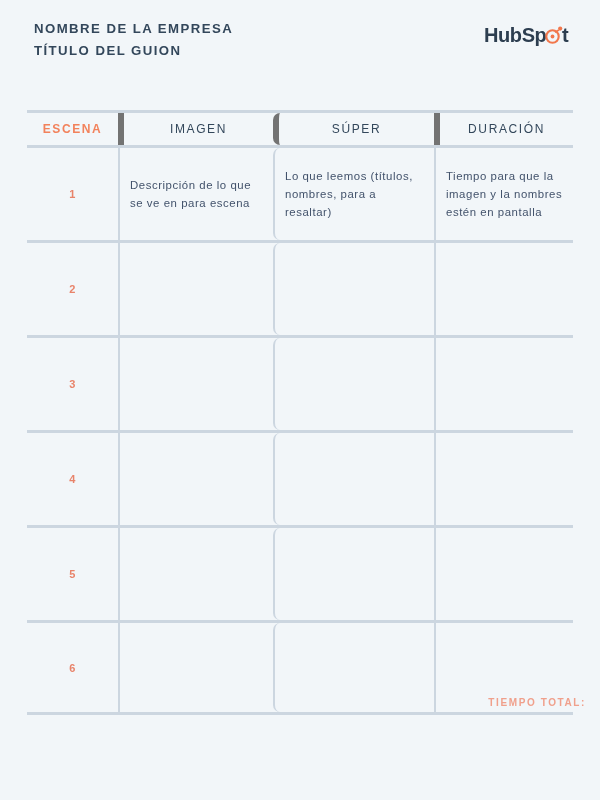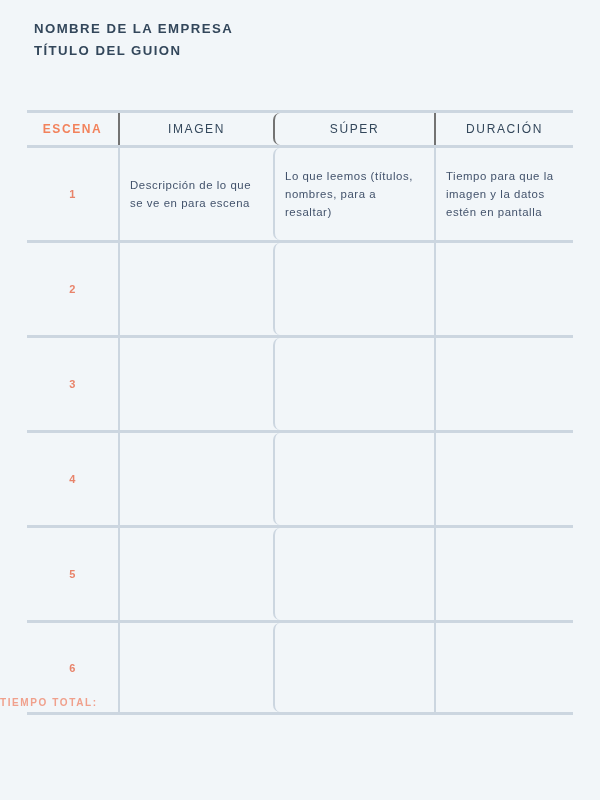--- a/index.html
+++ b/index.html
@@ -95,21 +95,21 @@
   .c-escena { width: 91px; justify-content: center; }
   .c-imagen { width: 155px; }
   .c-super  { width: 161px; border-radius: 7px; }
   .c-dur    { width: 139px; }
 
   .head .cell {
     justify-content: center;
     border-left: none;
   }
   .head .cell.sep {
-    border-left: 2px solid #737373;
+    border-left: 6px solid #737373;
   }
   .head-label {
     color: #33475b;
     font-size: 12px;
     font-weight: normal;
     letter-spacing: 1.6px;
     text-transform: uppercase;
     white-space: nowrap;
   }
   .head-label.accent {
@@ -131,22 +131,22 @@
     letter-spacing: 0.55px;
     white-space: pre-line;
   }
 
   
   .total {
     position: absolute;
     left: 0;
     top: 692px;
     width: 600px;
-    text-align: left;
-    padding-right: 6px;
+    text-align: right;
+    padding-right: 14px;
     box-sizing: border-box;
   }
   .total-label {
     display: inline-block;
     color: #f0a08c;
     font-size: 10px;
     font-weight: bold;
     letter-spacing: 1.6px;
     text-transform: uppercase;
   }
@@ -155,20 +155,34 @@
 <body>
 
 <div class="page">
 
   <div class="header">
     <div class="title-block">
       <div class="title-line">NOMBRE DE LA EMPRESA</div>
       <div class="title-line">TÍTULO DEL GUION</div>
     </div>
 
+    <div class="logo">
+      <svg width="92" height="26" viewBox="0 0 92 26" aria-hidden="true">
+        <g fill="#2d3e50" font-family="Liberation Sans, sans-serif" font-size="20" font-weight="bold">
+          <text x="0" y="19" letter-spacing="-0.4">HubSp</text>
+          <text x="78" y="19">t</text>
+        </g>
+        <g>
+          <circle cx="68.5" cy="13.5" r="6.2" fill="none" stroke="#f2774c" stroke-width="2.1"></circle>
+          <circle cx="68.5" cy="13.5" r="1.9" fill="#f2774c"></circle>
+          <circle cx="76.2" cy="5.6" r="2.1" fill="#f2774c"></circle>
+          <line x1="70.9" y1="9.2" x2="74.9" y2="6.9" stroke="#f2774c" stroke-width="1.7"></line>
+        </g>
+      </svg>
+    </div>
   </div>
 
   <div class="table">
 
     <div class="row head">
       <div class="cell c-escena">
         <span class="head-label accent">ESCENA</span>
       </div>
       <div class="cell c-imagen sep">
         <span class="head-label">IMAGEN</span>
@@ -185,21 +199,21 @@
       <div class="cell c-escena">
         <span class="scene-num">1</span>
       </div>
       <div class="cell c-imagen sep">
         <span class="cell-text">Descripción de lo que se ve en para escena</span>
       </div>
       <div class="cell c-super sep">
         <span class="cell-text">Lo que leemos (títulos, nombres, para a resaltar)</span>
       </div>
       <div class="cell c-dur sep">
-        <span class="cell-text">Tiempo para que la imagen y la datos estén en pantalla</span>
+        <span class="cell-text">Tiempo para que la imagen y la nombres estén en pantalla</span>
       </div>
     </div>
 
     <div class="row body">
       <div class="cell c-escena">
         <span class="scene-num">2</span>
       </div>
       <div class="cell c-imagen sep">
         <span class="cell-text"></span>
       </div>

